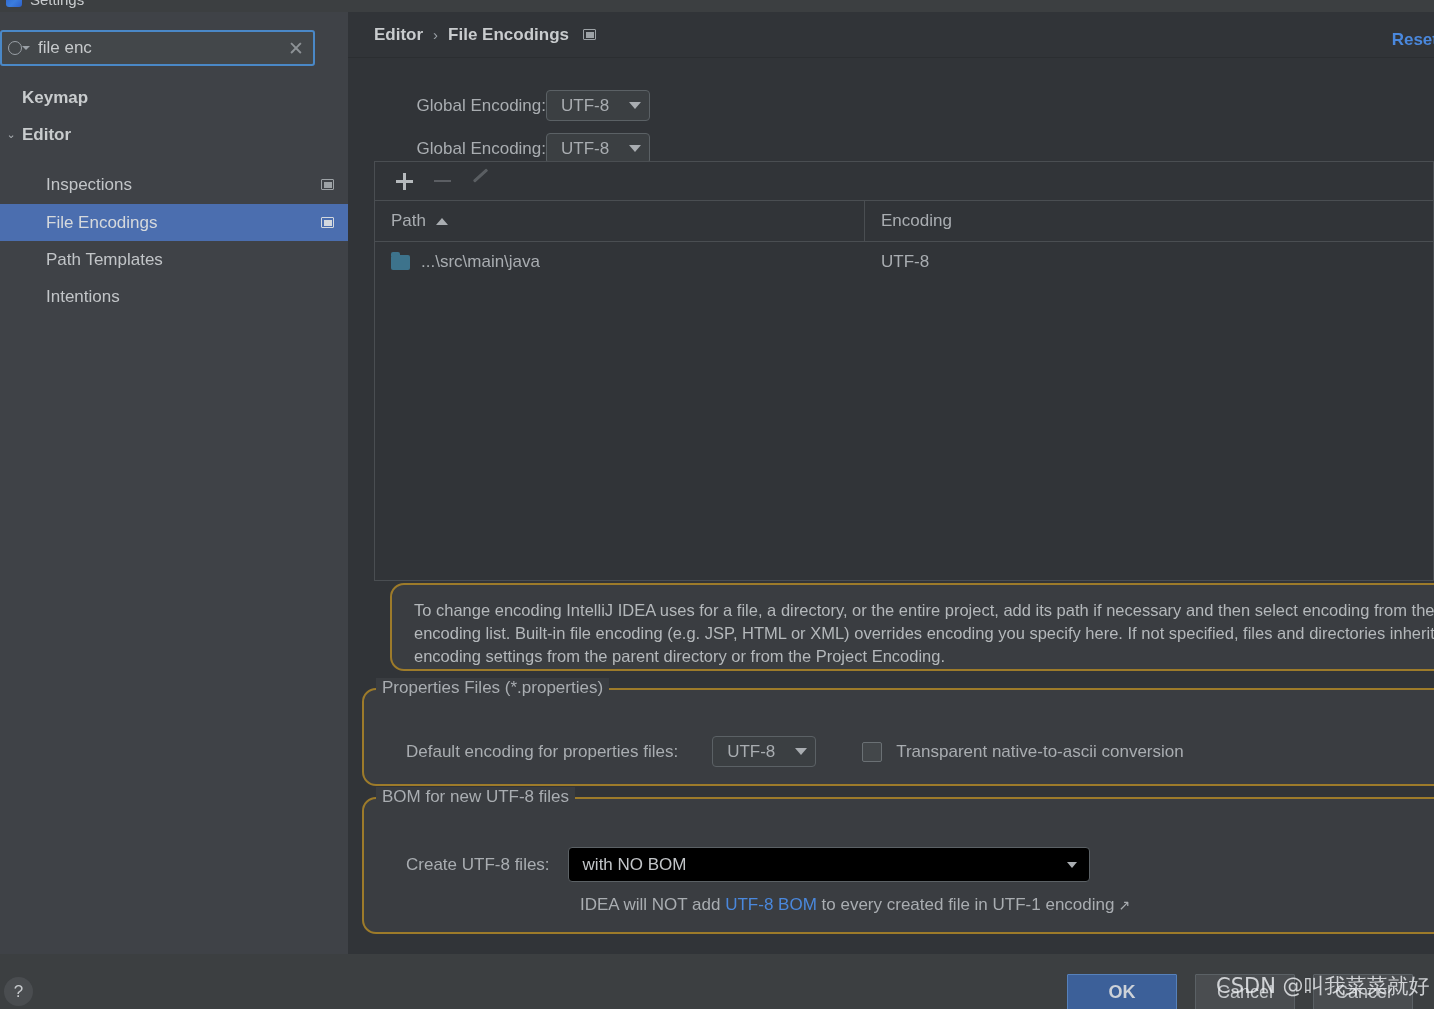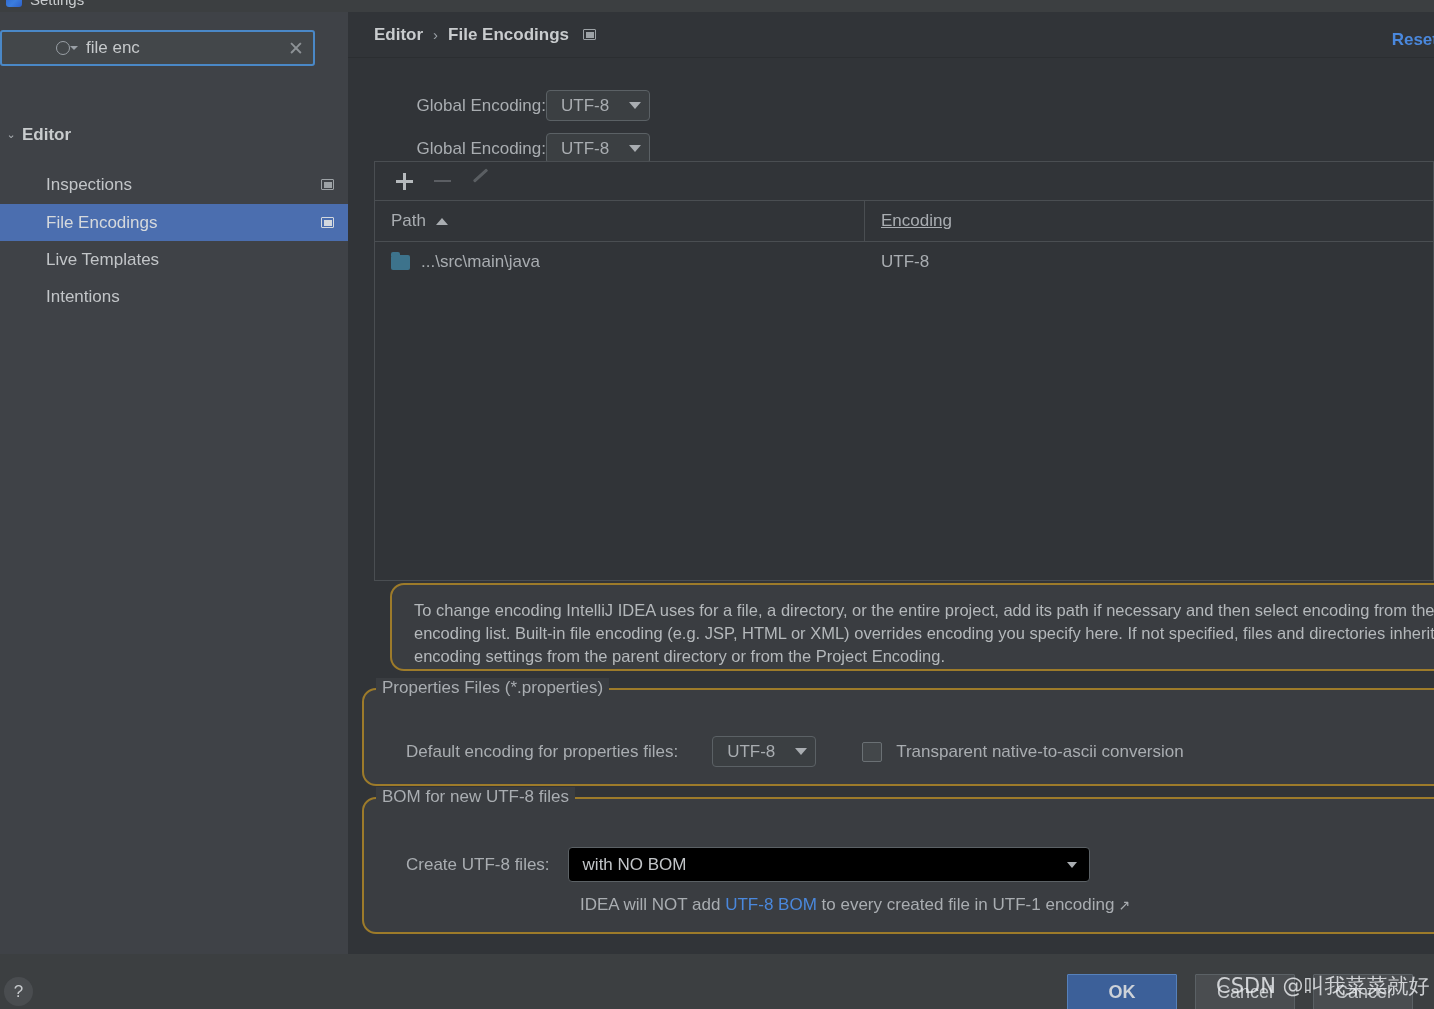--- a/index.html
+++ b/index.html
@@ -59,21 +59,20 @@
   #search-wrap {
     position: absolute;
     left: 0; top: 18px;
     width: 315px; height: 36px;
     box-sizing: border-box;
     background: #43474a;
     border: 2px solid #4a88c7;
     border-radius: 3px;
     display: flex;
     align-items: center;
-    padding-left: 48px;
   }
   #search-wrap .s-icon {
     flex: none;
     width: 26px; height: 20px;
     margin-left: 2px;
     position: relative;
   }
   #search-wrap .s-icon .ring {
     position: absolute;
     left: 4px; top: 3px;
@@ -300,21 +299,21 @@
   #table-head .th {
     font-size: 17px;
     color: #a9adb1;
     display: flex;
     align-items: center;
     height: 100%;
     box-sizing: border-box;
     padding-left: 16px;
   }
   #table-head .th.col-path { width: 490px; border-right: 1px solid #4a4e52; }
-  #table-head .th.col-enc { flex: 1 1 auto; text-decoration: underline; }
+  #table-head .th.col-enc { flex: 1 1 auto; }
   .sort-asc {
     margin-left: 10px;
     width: 0; height: 0;
     border-left: 6px solid transparent;
     border-right: 6px solid transparent;
     border-bottom: 7px solid #a9adb1;
   }
   .trow {
     height: 40px;
     display: flex;
@@ -508,38 +507,42 @@
 
   <div id="search-wrap">
     <div class="s-icon">
       <div class="ring"></div>
         <div class="tri"></div>
     </div>
     <input id="search-input" type="text" value="file enc" placeholder="Search settings" style="">
     <div id="search-clear">✕</div>
   </div>
 
+  <div class="tree-row group" style="top:67px;">
+    <span class="chev"></span>
+    <span class="label" style="margin-left:22px;">Keymap</span>
+  </div>
 
   <div class="tree-row group" style="top:104px;">
     <span class="chev">⌄</span>
     <span class="label" style="margin-left:22px;">Editor</span>
   </div>
 
   <div class="tree-row" style="top:154px;">
     <span class="label" style="margin-left:46px;">Inspections</span>
     <span class="row-badge"></span>
   </div>
 
   <div class="tree-row selected" style="top:192px;">
     <span class="label" style="margin-left:46px;">File Encodings</span>
     <span class="row-badge"></span>
   </div>
 
   <div class="tree-row" style="top:229px;">
-    <span class="label" style="margin-left:46px;">Live Templates</span>
+    <span class="label" style="margin-left:46px;">Path Templates</span>
   </div>
 
   <div class="tree-row" style="top:266px;">
     <span class="label" style="margin-left:46px;text-align:center;">Intentions</span>
   </div>
 </div>
 
 <div id="main">
 
   <div id="breadcrumb-bar">

